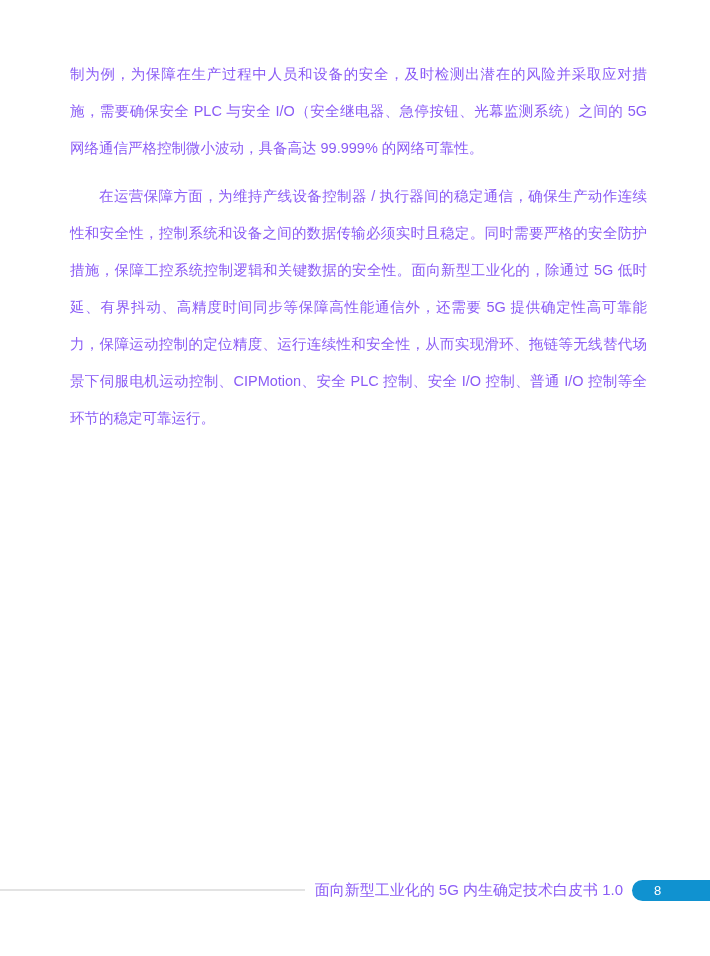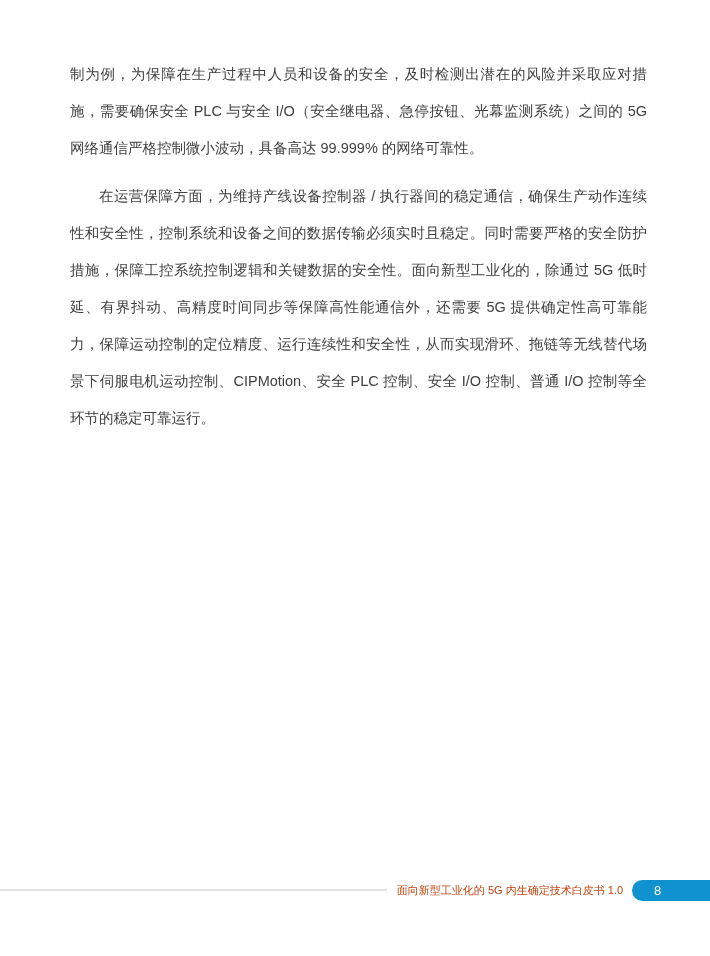--- a/index.html
+++ b/index.html
@@ -13,21 +13,21 @@
     height: 956px;
     background: #ffffff;
     overflow: hidden;
     font-family: "Liberation Sans", "DejaVu Sans", sans-serif;
   }
   .content {
     position: absolute;
     left: 70px;
     top: 56px;
     width: 577px;
-    color: #404040;
+    color: #8b5cf6;
     font-size: 14.5px;
     line-height: 37px;
     text-align: justify;
   }
   .para {
     margin: 0;
   }
   .para + .para {
     margin-top: 11px;
   }
@@ -44,22 +44,22 @@
     align-items: center;
   }
   .footer-line {
     flex: 1 1 auto;
     height: 2px;
     background: #e3e3e3;
   }
   .footer-title {
     flex: 0 0 auto;
     margin: 0 9px 0 10px;
-    font-size: 11px;
-    color: #c2410c;
+    font-size: 15px;
+    color: #8b5cf6;
     white-space: nowrap;
   }
   .page-badge {
     flex: 0 0 auto;
     width: 78px;
     height: 21px;
     box-sizing: border-box;
     background: #1092d0;
     border-radius: 11px 0 0 11px;
     color: #ffffff;

